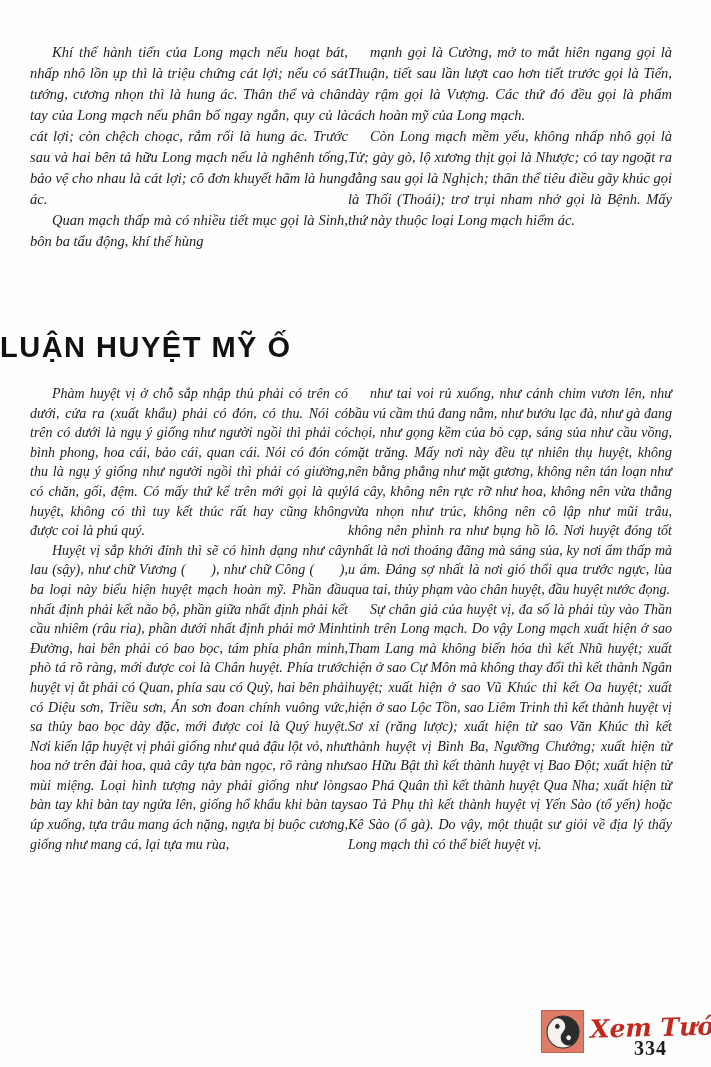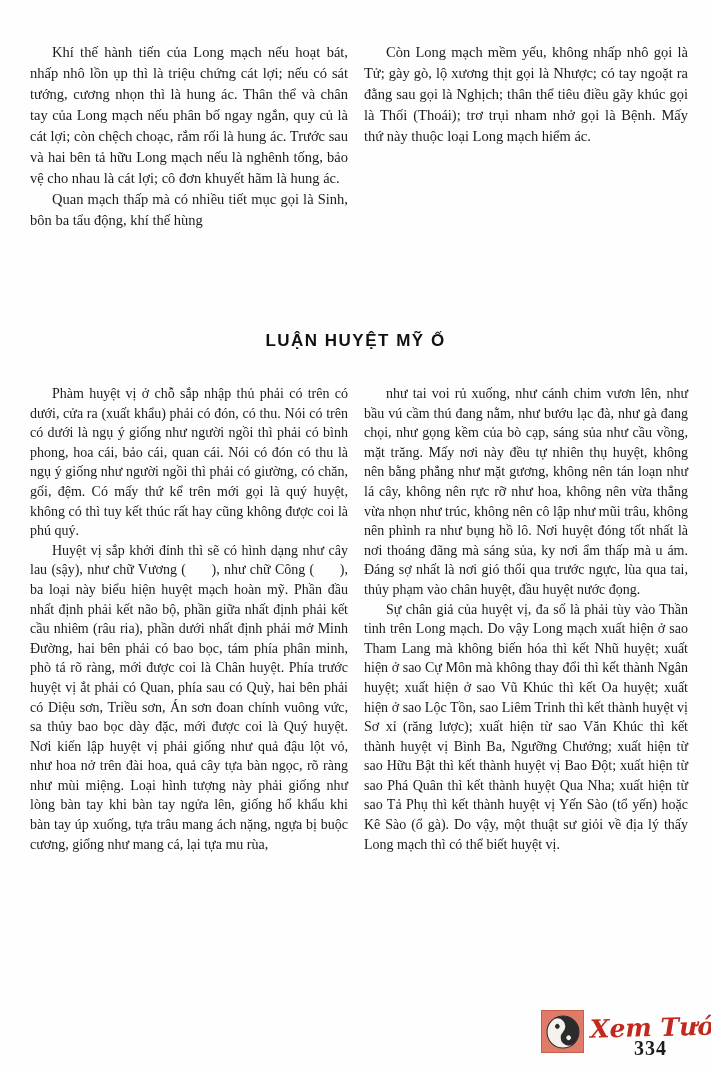--- a/index.html
+++ b/index.html
@@ -17,39 +17,39 @@
     width: 711px;
     height: 1067px;
     background: #fefefe;
     overflow: hidden;
   }
   .cols {
     position: absolute;
     left: 30px;
     width: 658px;
     display: flex;
-    gap: 16px;
+    font-style: italic;
   }
   .section-top { top: 42px; }
   .section-main { top: 384px; }
   .col { text-align: justify; }
   .col-left { width: 318px; }
   .col-right { width: 324px; }
   .section-top .col { font-size: 14.5px; line-height: 21px; }
   .section-main .col { font-size: 14px; line-height: 19.6px; }
   .para { text-indent: 22px; font-weight: 500; }
   .para + .para { margin-top: 0; }
   .heading {
     position: absolute;
     top: 331px;
     left: 0;
     width: 100%;
-    text-align: center;
+    text-align: left;
     font-family: "Liberation Sans", "DejaVu Sans", sans-serif;
-    font-size: 17px;
+    font-size: 29px;
     font-weight: 700;
     letter-spacing: 1.5px;
     color: #111;
   }
   .watermark {
     position: absolute;
     left: 541px;
     top: 1010px;
     display: flex;
     align-items: flex-start;
@@ -91,20 +91,21 @@
 <body>
 
 <div class="page">
 
   <section class="cols section-top">
     <div class="col col-left">
       <p class="para">Khí thế hành tiến của Long mạch nếu hoạt bát, nhấp nhô lồn ụp thì là triệu chứng cát lợi; nếu có sát tướng, cương nhọn thì là hung ác. Thân thể và chân tay của Long mạch nếu phân bố ngay ngắn, quy củ là cát lợi; còn chệch choạc, rắm rối là hung ác. Trước sau và hai bên tả hữu Long mạch nếu là nghênh tống, bảo vệ cho nhau là cát lợi; cô đơn khuyết hãm là hung ác.</p>
       <p class="para">Quan mạch thấp mà có nhiều tiết mục gọi là Sinh, bôn ba tẩu động, khí thế hùng</p>
     </div>
     <div class="col col-right">
+      <p class="para">mạnh gọi là Cường, mở to mắt hiên ngang gọi là Thuận, tiết sau lần lượt cao hơn tiết trước gọi là Tiến, dày rậm gọi là Vượng. Các thứ đó đều gọi là phẩm cách hoàn mỹ của Long mạch.</p>
       <p class="para">Còn Long mạch mềm yếu, không nhấp nhô gọi là Tử; gày gò, lộ xương thịt gọi là Nhược; có tay ngoặt ra đằng sau gọi là Nghịch; thân thể tiêu điều gãy khúc gọi là Thối (Thoái); trơ trụi nham nhở gọi là Bệnh. Mấy thứ này thuộc loại Long mạch hiểm ác.</p>
     </div>
   </section>
 
   <h1 class="heading">LUẬN HUYỆT MỸ Ố</h1>
 
   <section class="cols section-main">
     <div class="col col-left">
       <p class="para">Phàm huyệt vị ở chỗ sắp nhập thủ phải có trên có dưới, cửa ra (xuất khẩu) phải có đón, có thu. Nói có trên có dưới là ngụ ý giống như người ngồi thì phải có bình phong, hoa cái, bảo cái, quan cái. Nói có đón có thu là ngụ ý giống như người ngồi thì phải có giường, có chăn, gối, đệm. Có mấy thứ kể trên mới gọi là quý huyệt, không có thì tuy kết thúc rất hay cũng không được coi là phú quý.</p>
       <p class="para">Huyệt vị sắp khởi đỉnh thì sẽ có hình dạng như cây lau (sậy), như chữ Vương (&nbsp;&nbsp;&nbsp;&nbsp;&nbsp;&nbsp;), như chữ Công (&nbsp;&nbsp;&nbsp;&nbsp;&nbsp;&nbsp;), ba loại này biểu hiện huyệt mạch hoàn mỹ. Phần đầu nhất định phải kết não bộ, phần giữa nhất định phải kết cầu nhiêm (râu ria), phần dưới nhất định phải mở Minh Đường, hai bên phải có bao bọc, tám phía phân minh, phò tá rõ ràng, mới được coi là Chân huyệt. Phía trước huyệt vị ắt phải có Quan, phía sau có Quỳ, hai bên phải có Diệu sơn, Triều sơn, Án sơn đoan chính vuông vức, sa thủy bao bọc dày đặc, mới được coi là Quý huyệt. Nơi kiến lập huyệt vị phải giống như quả đậu lột vỏ, như hoa nở trên đài hoa, quả cây tựa bàn ngọc, rõ ràng như mùi miệng. Loại hình tượng này phải giống như lòng bàn tay khi bàn tay ngửa lên, giống hổ khẩu khi bàn tay úp xuống, tựa trâu mang ách nặng, ngựa bị buộc cương, giống như mang cá, lại tựa mu rùa,</p>

